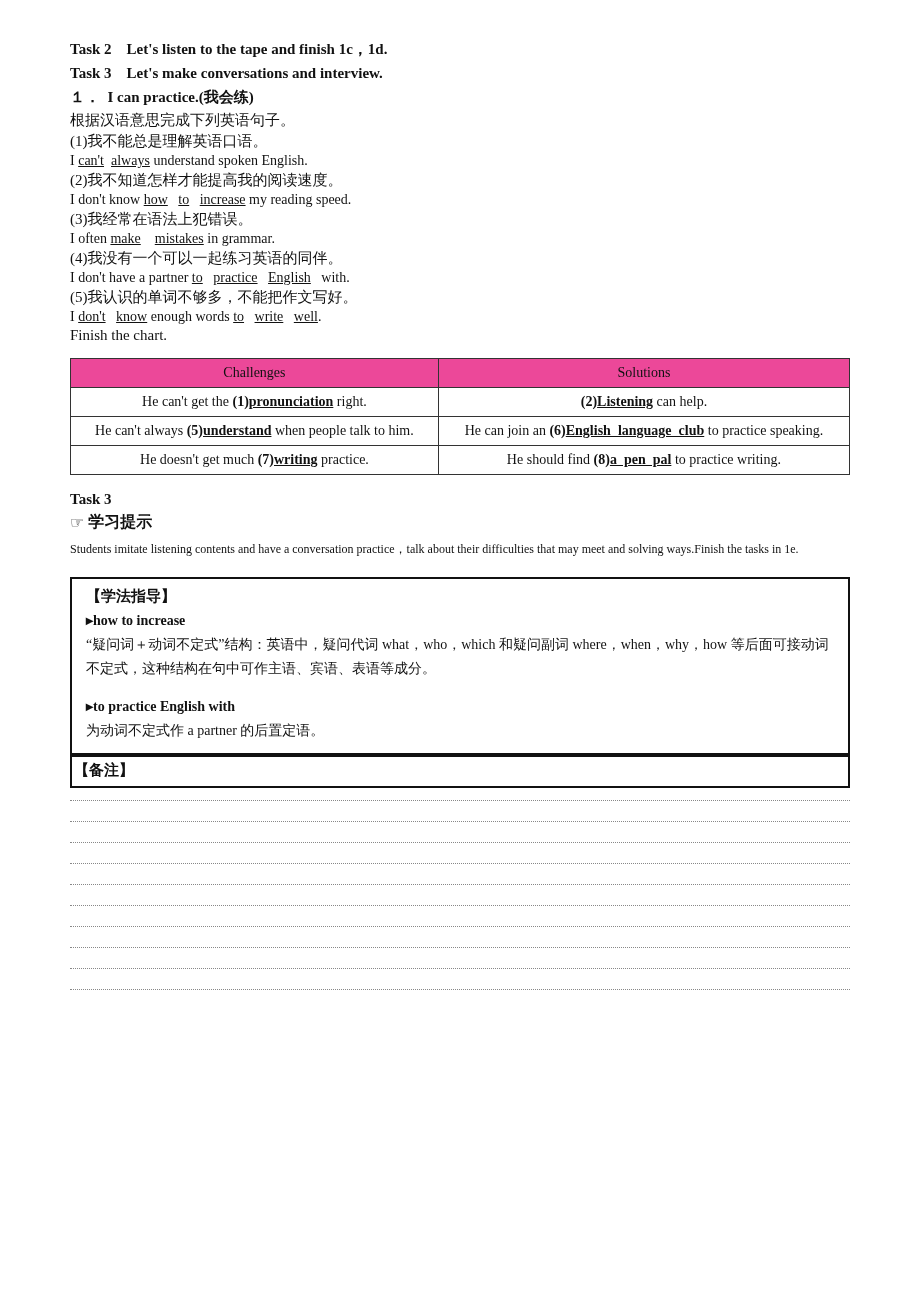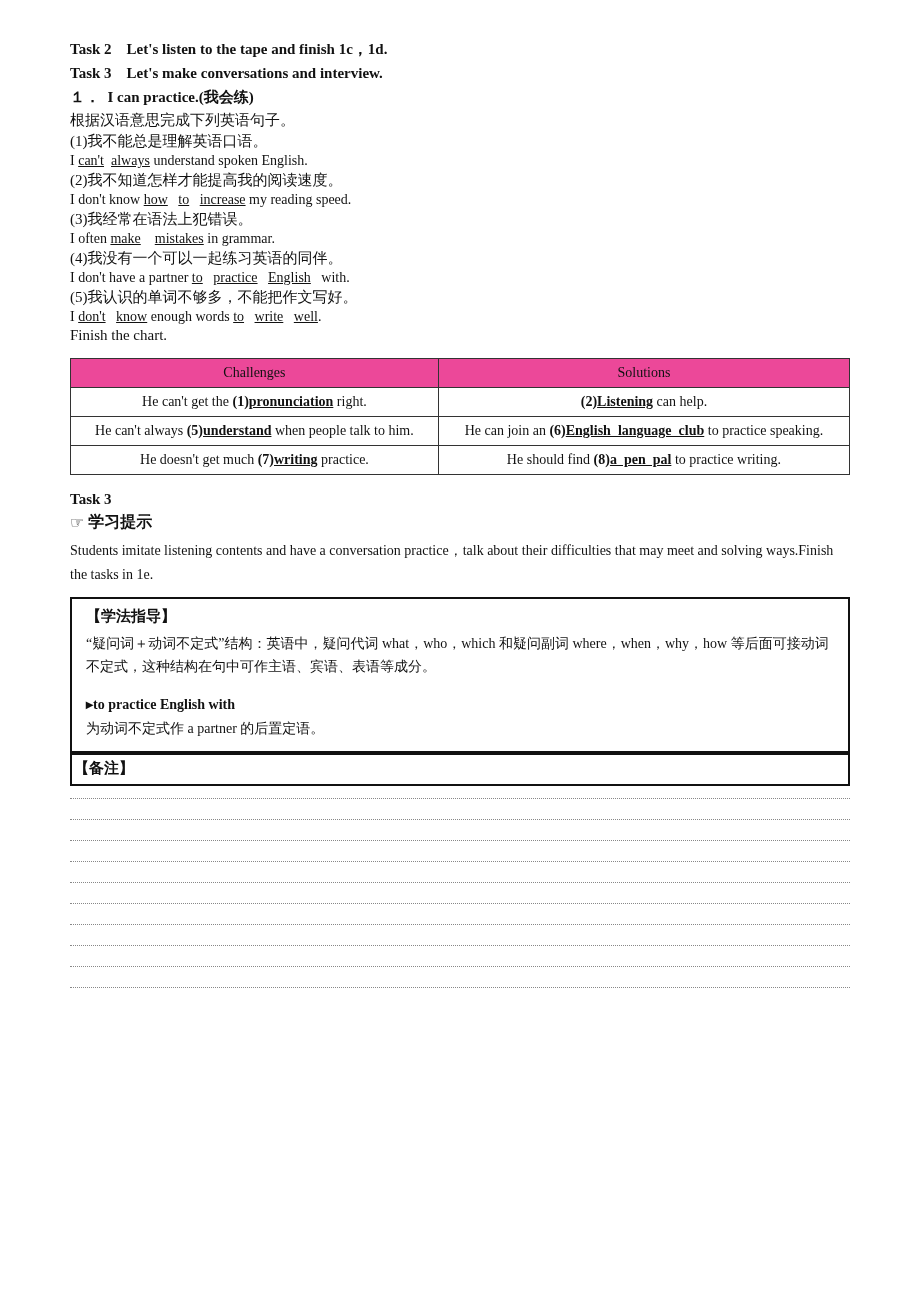--- a/index.html
+++ b/index.html
@@ -72,22 +72,22 @@
       gap: 4px;
     }
     .hint-icon {
       font-size: 16px;
     }
     .hint-text-big {
       font-weight: bold;
       font-size: 16px;
     }
     .student-note {
-      font-size: 14px;
-      margin-bottom: 10px;
+      font-size: 12px;
+      margin-bottom: 18px;
       line-height: 1.7;
     }
     .method-box {
       border: 2px solid #111;
       padding: 8px 14px 10px 14px;
     }
     .method-title {
       font-family: "SimSun", "宋体", serif;
       font-weight: bold;
       font-size: 15px;
@@ -196,20 +196,21 @@
 <div class="study-hint">
   <span class="hint-icon">☞</span>
   <span class="hint-text-big">学习提示</span>
 </div>
 
 <p class="student-note">Students imitate listening contents and have a conversation practice，talk about their difficulties that may meet and solving ways.Finish the tasks in 1e.</p>
 
 <div class="method-box">
   <div class="method-title">【学法指导】</div>
 
+  <div class="method-subtitle">▸how to increase</div>
   <div class="method-content">
     “疑问词＋动词不定式”结构：英语中，疑问代词 what，who，which 和疑问副词 where，when，why，how 等后面可接动词不定式，这种结构在句中可作主语、宾语、表语等成分。
   </div>
 
   <br>
   <div class="method-subtitle">▸to practice English with</div>
   <div class="method-content">为动词不定式作 a partner 的后置定语。</div>
 </div>
 
 <div class="beichu-box">

